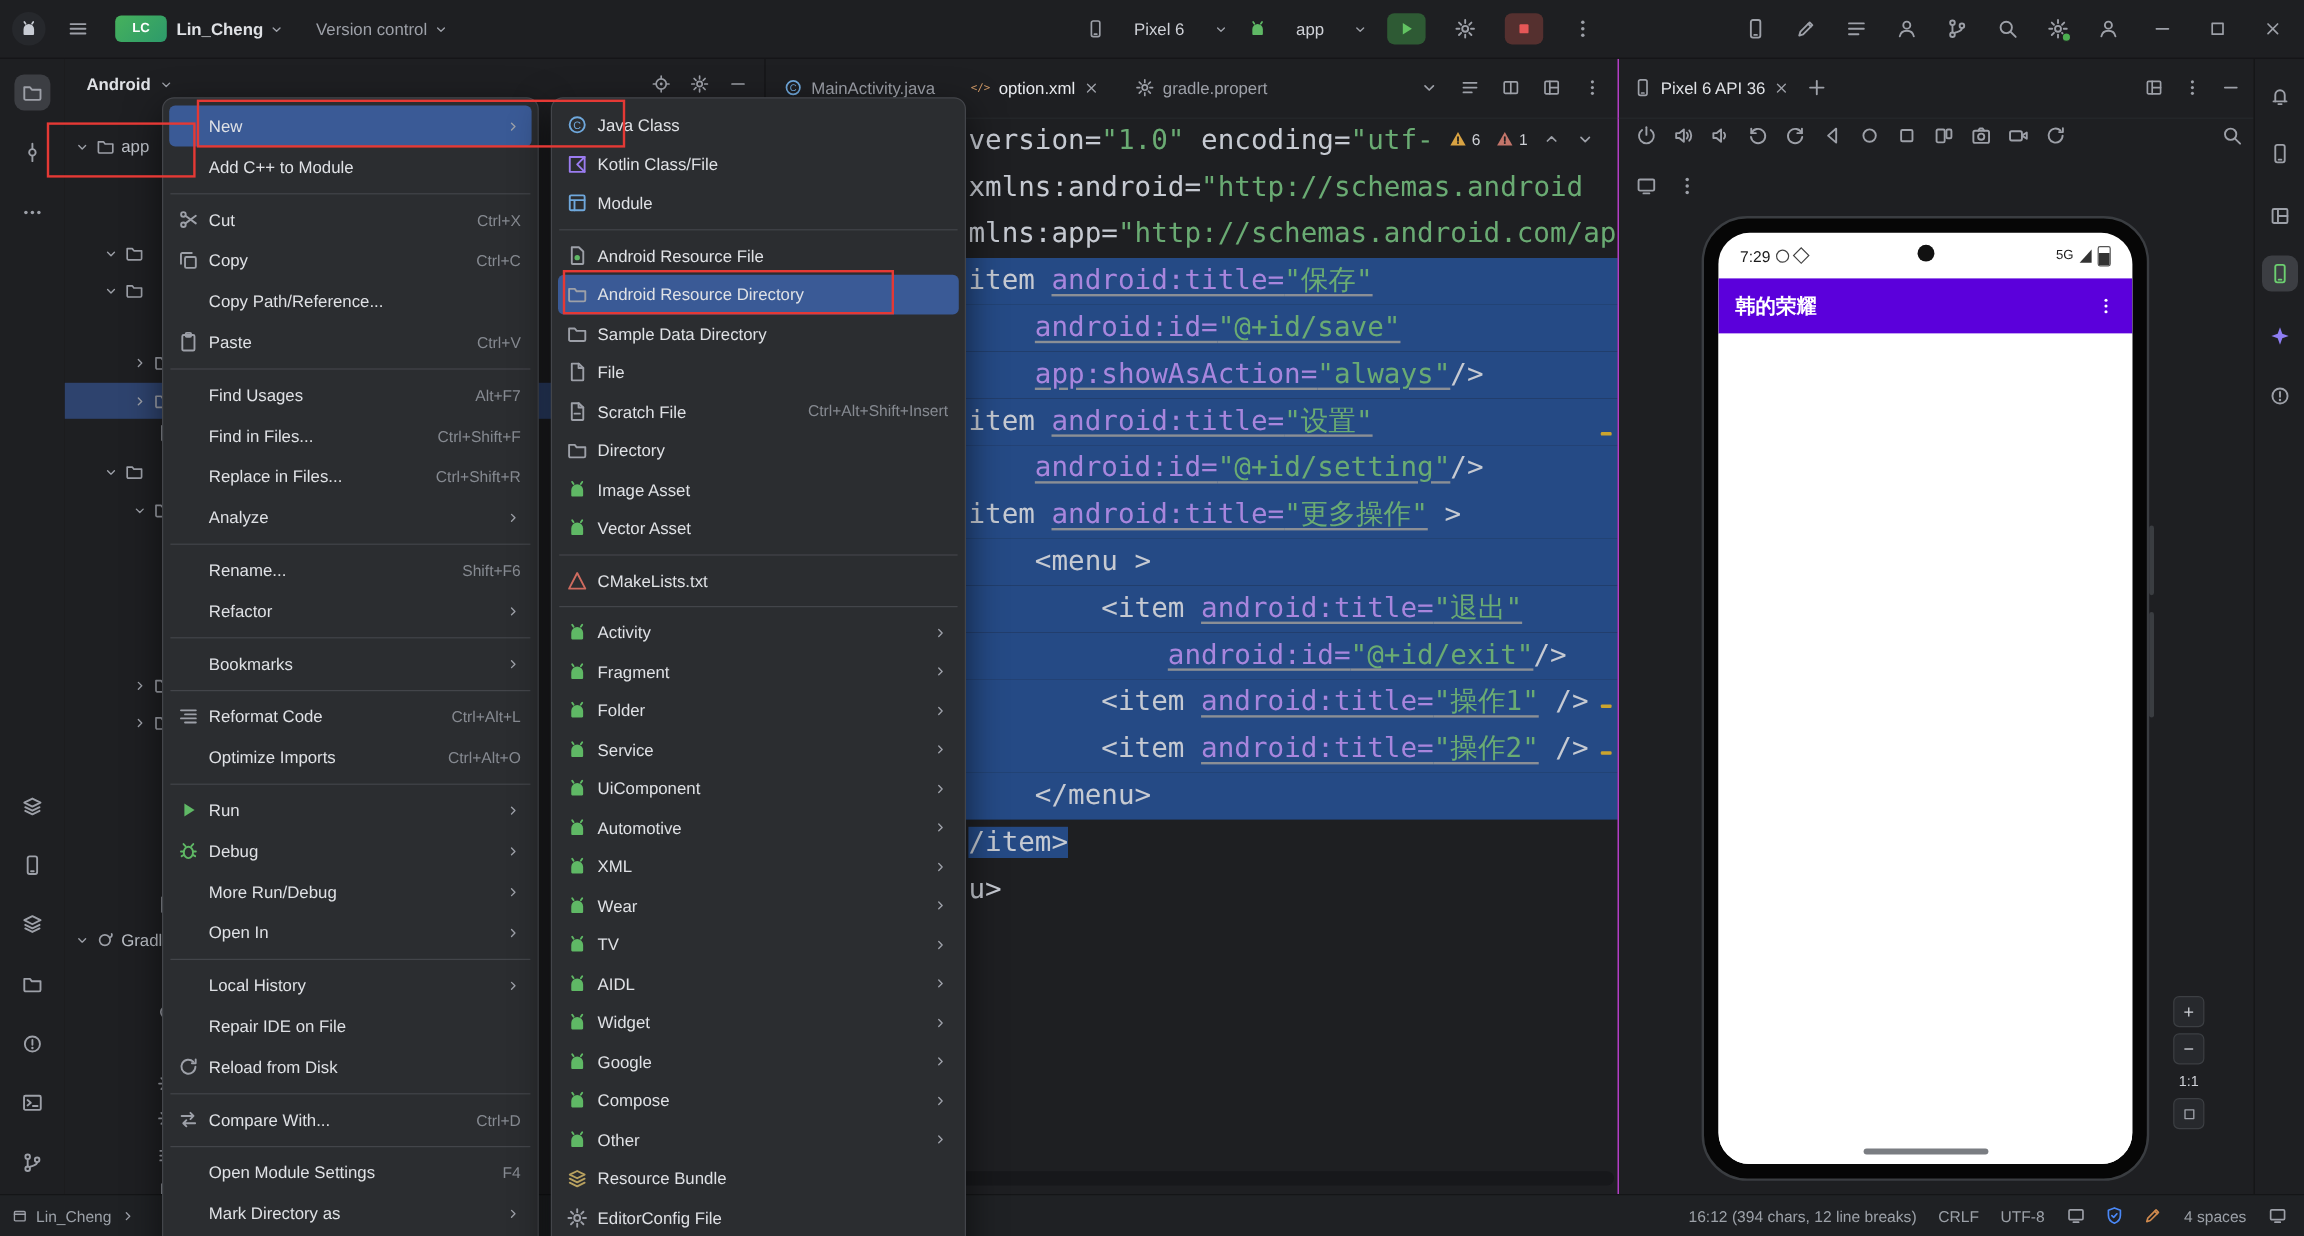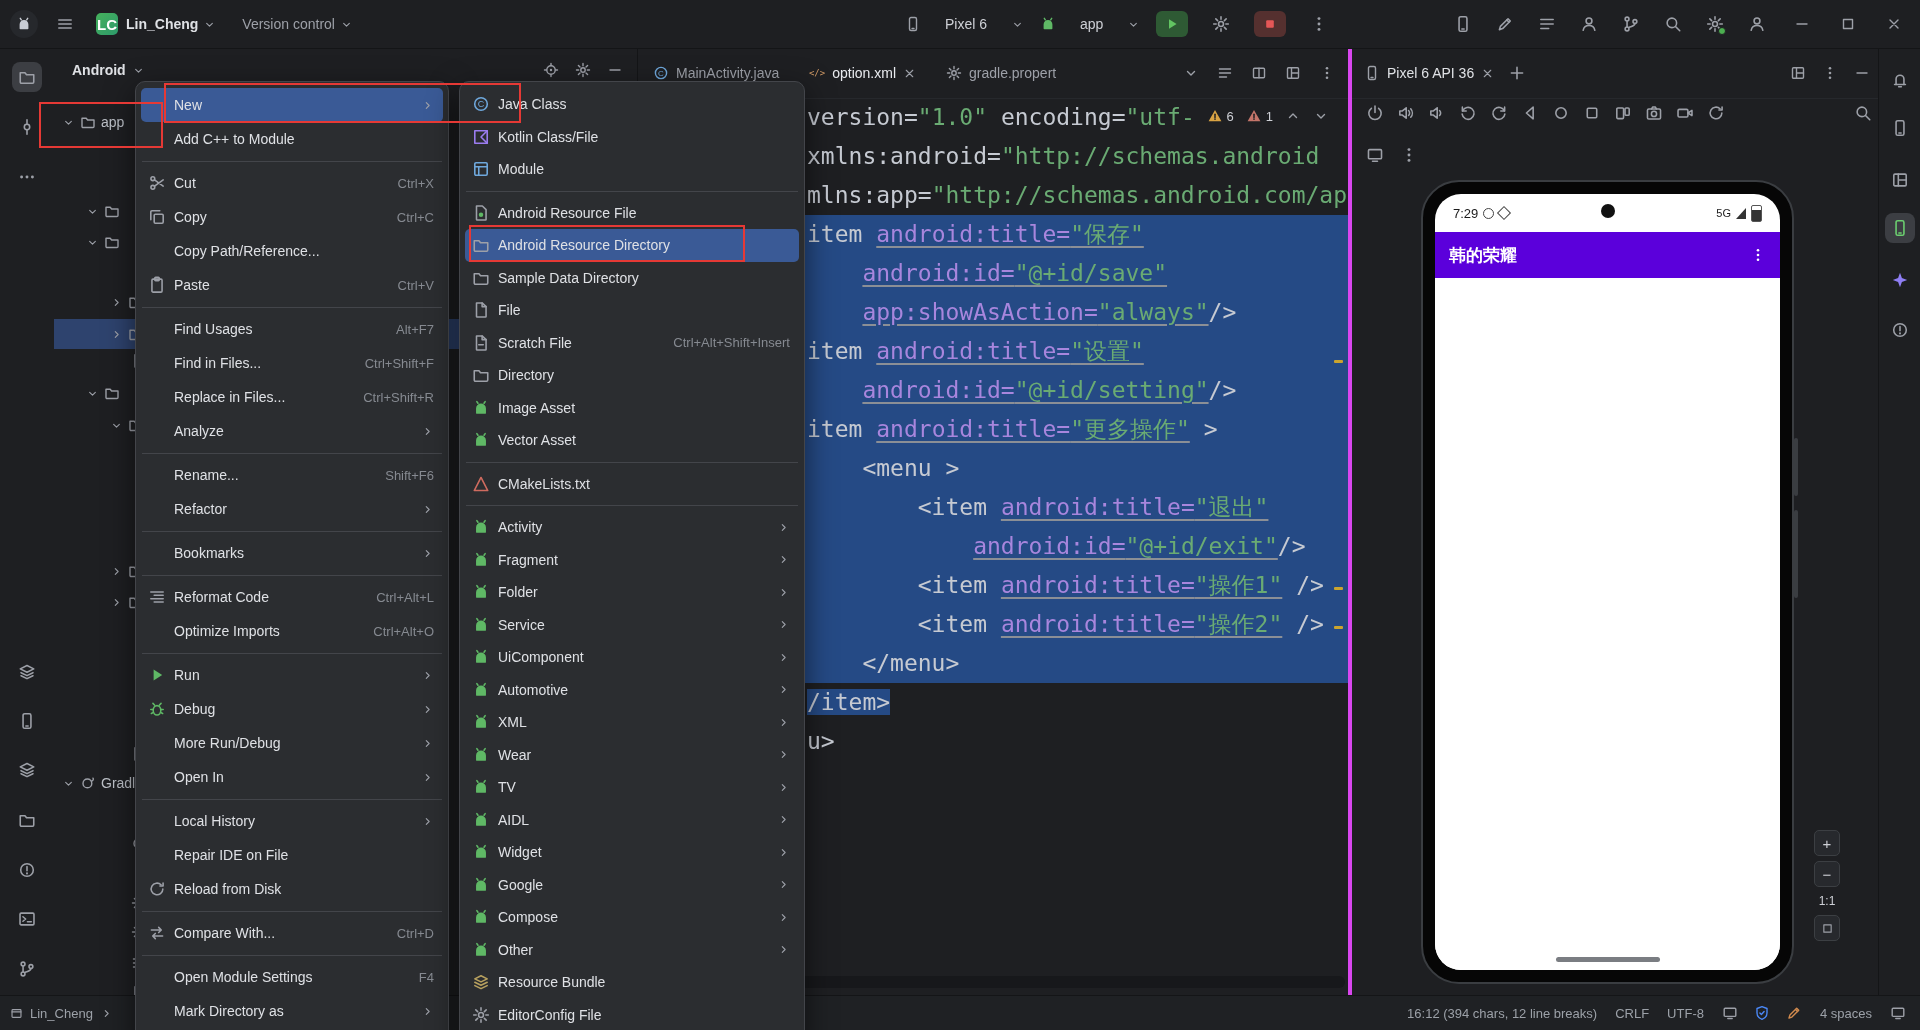--- a/index.html
+++ b/index.html
@@ -11,22 +11,22 @@
   .ic.xs{width:13px;height:13px}
   .ic.sm{width:16px;height:16px}
   .ic.wh{color:#fff}
 
   
   #titlebar{position:absolute;left:0;top:0;right:0;height:48px;display:flex;align-items:center;
             background:#1e1f22;border-bottom:1px solid #141517;z-index:10;}
   .logo{width:28px;height:28px;border-radius:50%;background:#26282c;display:flex;align-items:center;
         justify-content:center;margin:0 10px 0 10px;}
   .tbtn{margin:0 8px;}
-  .badge{width:22px;height:22px;border-radius:5px;background:linear-gradient(135deg,#46b15c,#2d9a6b);
-         color:#fff;font-size:15px;font-weight:bold;display:flex;align-items:center;justify-content:center;
+  .badge{width:43px;height:22px;border-radius:5px;background:linear-gradient(135deg,#46b15c,#2d9a6b);
+         color:#fff;font-size:11px;font-weight:bold;display:flex;align-items:center;justify-content:center;
          margin:0 8px 0 14px;}
   .tb-sel{display:flex;align-items:center;gap:5px;color:#dfe1e5;font-weight:bold;}
   .tb-vcs{display:flex;align-items:center;gap:5px;color:#9da0a8;margin-left:26px;font-weight:normal;}
   .tb-center{position:absolute;left:905px;top:0;height:48px;display:flex;align-items:center;gap:16px;}
   .tb-dev{display:flex;align-items:center;gap:24px;color:#ced0d6;}
   .runbtn{width:32px;height:26px;border-radius:6px;background:#2e5a34;display:flex;align-items:center;justify-content:center;}
   .runbtn .ic{color:#62c462}
   .stopbtn{width:32px;height:26px;border-radius:6px;background:#55302f;display:flex;align-items:center;justify-content:center;}
   .stopbtn .ic{color:#e55757}
   .tb-right{display:flex;align-items:center;gap:24px;margin-left:auto;margin-right:28px;}
@@ -80,21 +80,21 @@
   .mi.hl{background:#3a5a96;}
   .mi .mic{width:18px;height:18px;flex:0 0 18px;}
   .mi .lab{color:#dfe1e5;white-space:nowrap;}
   .mi .sc{margin-left:auto;font-size:13px;color:#868a91;white-space:nowrap;}
   .mi .arrow{margin-left:auto;}
   .msep{height:1px;background:#43454a;}
   #ctx-menu .msep{margin:4.5px 6px;}
   #sub-menu .msep{margin:5px 6px;}
 
   
-  #device-panel{position:absolute;left:1348px;top:48px;width:530px;bottom:34px;background:#1e1f22;border-left:4px solid #d946ef;}
+  #device-panel{position:absolute;left:1348px;top:48px;width:530px;bottom:34px;background:#1e1f22;border-left:1px solid #d946ef;}
   .dv-header{height:50px;display:flex;align-items:center;padding:0 12px;border-bottom:1px solid #26282c;}
   .dv-tab{display:flex;align-items:center;gap:7px;color:#dfe1e5;margin-right:14px;}
   .dv-header-right{display:flex;gap:16px;margin-left:auto;}
   .dv-toolbar{position:absolute;top:56px;left:14px;right:10px;display:flex;align-items:center;gap:13px;}
   .dv-toolbar2{position:absolute;top:98px;left:14px;display:flex;align-items:center;gap:16px;}
   #phone{position:absolute;left:69px;top:132px;width:369px;height:800px;background:#060606;
          border:2px solid #3a3d41;border-radius:38px;}
   .pbtn{position:absolute;right:-6px;width:4px;background:#3a3d41;border-radius:2px;}
   #screen{position:absolute;left:12px;top:12px;right:12px;bottom:12px;background:#fff;border-radius:26px;
           overflow:hidden;display:flex;flex-direction:column;}

